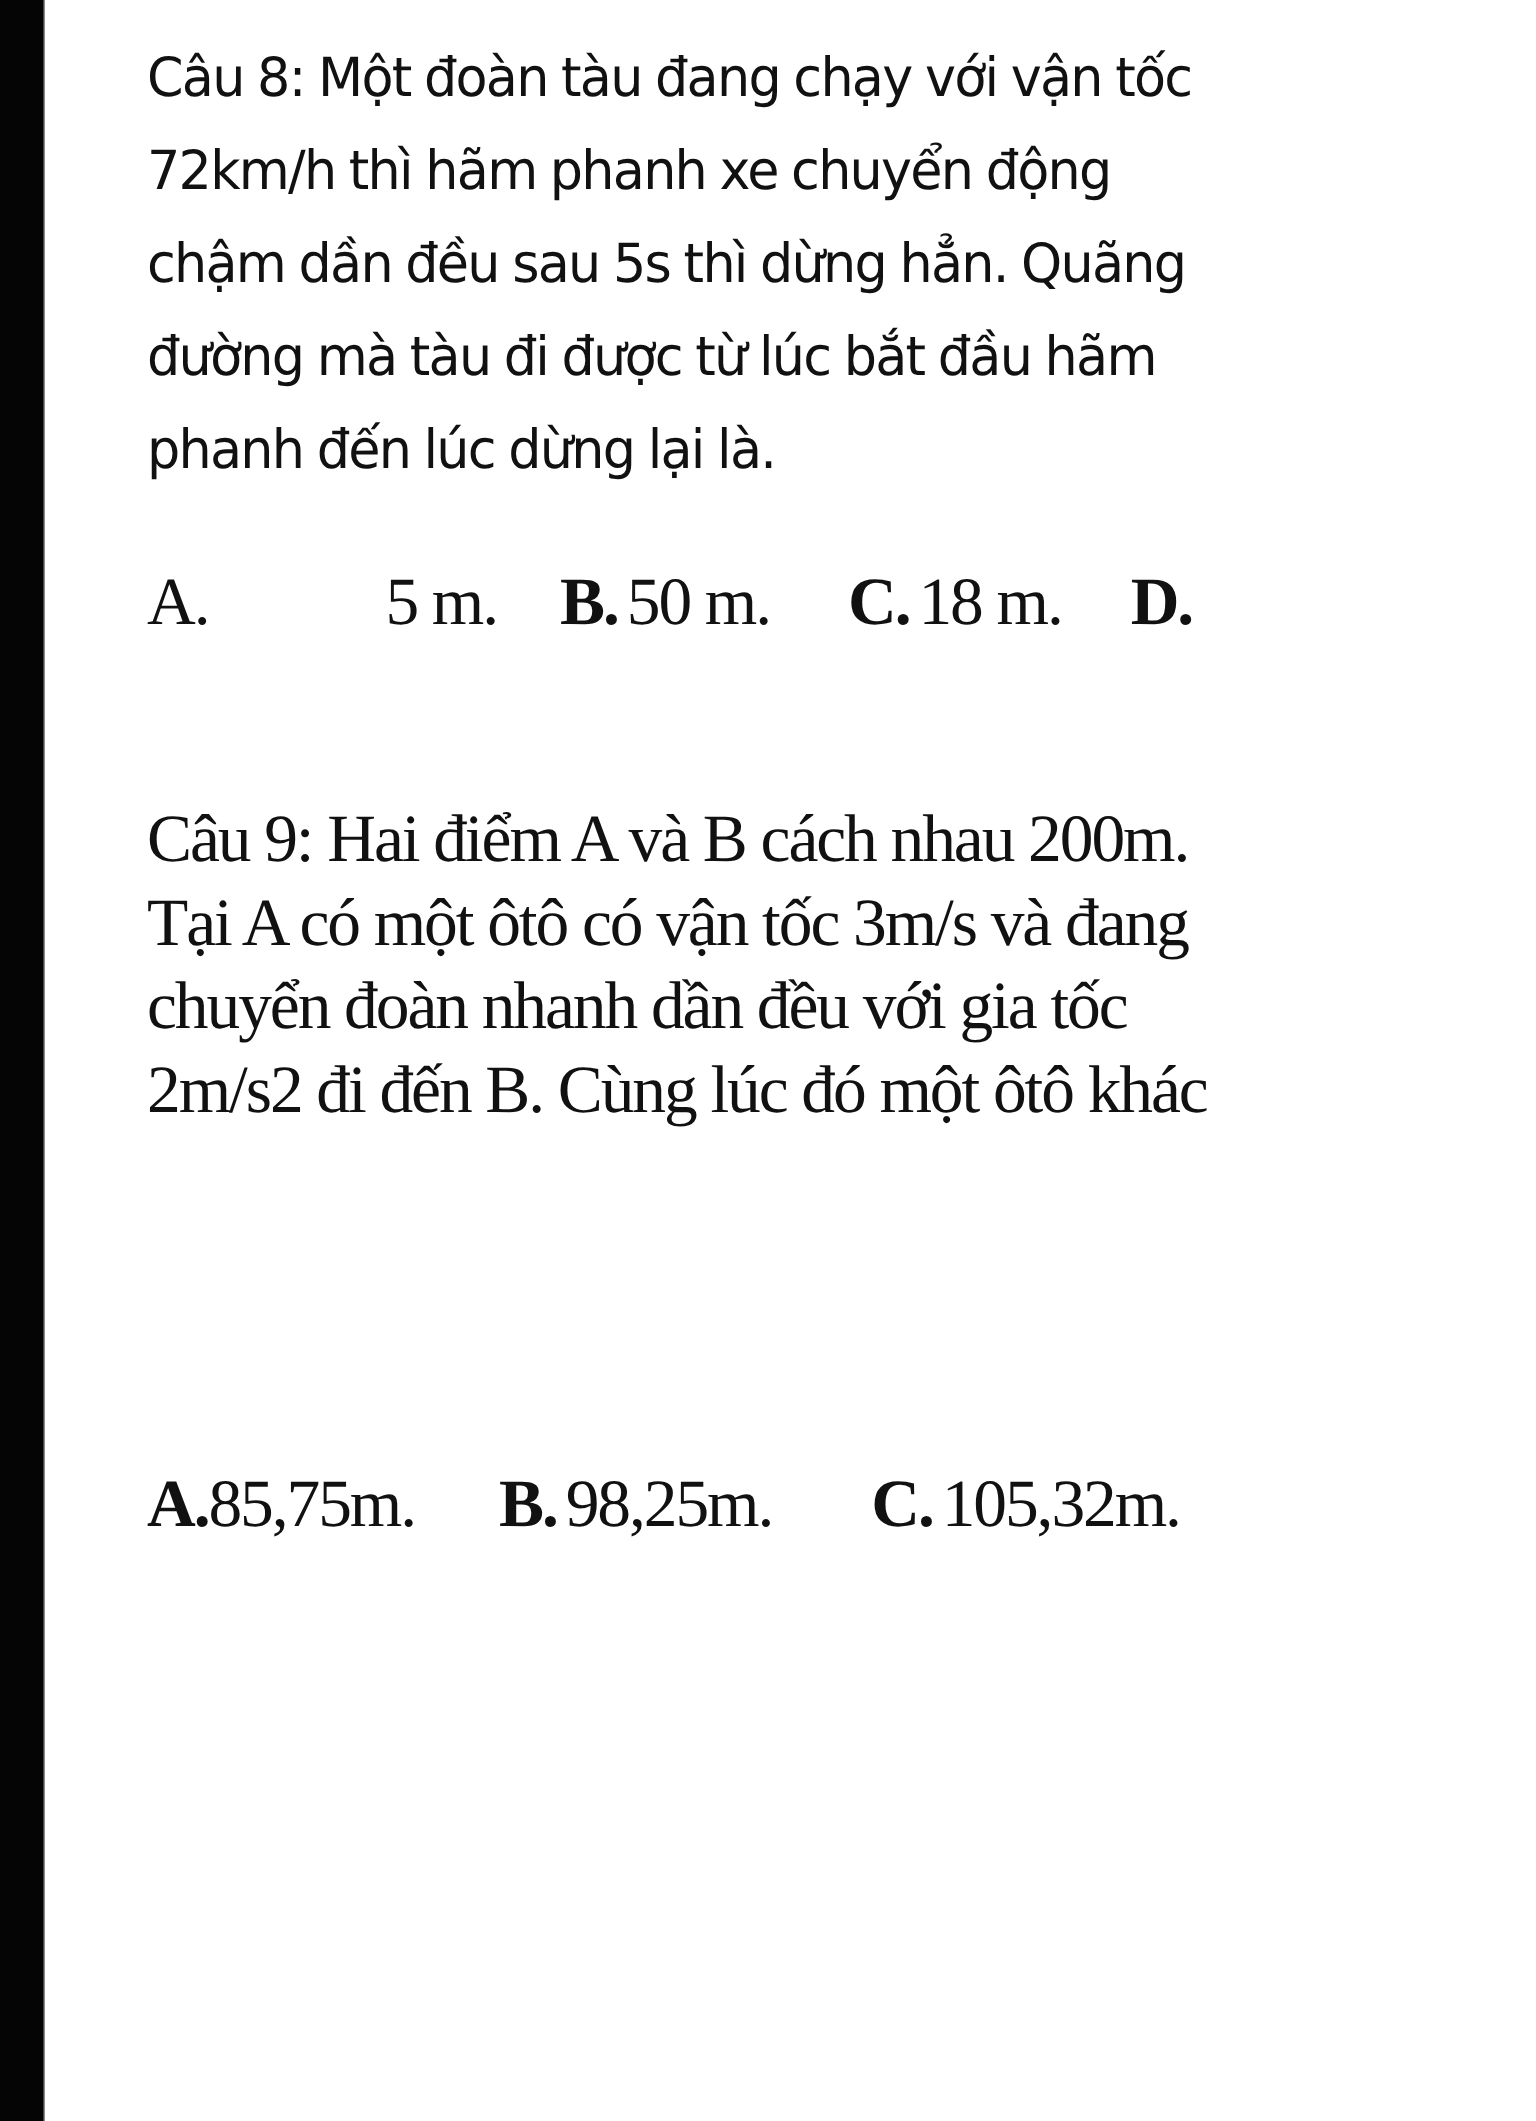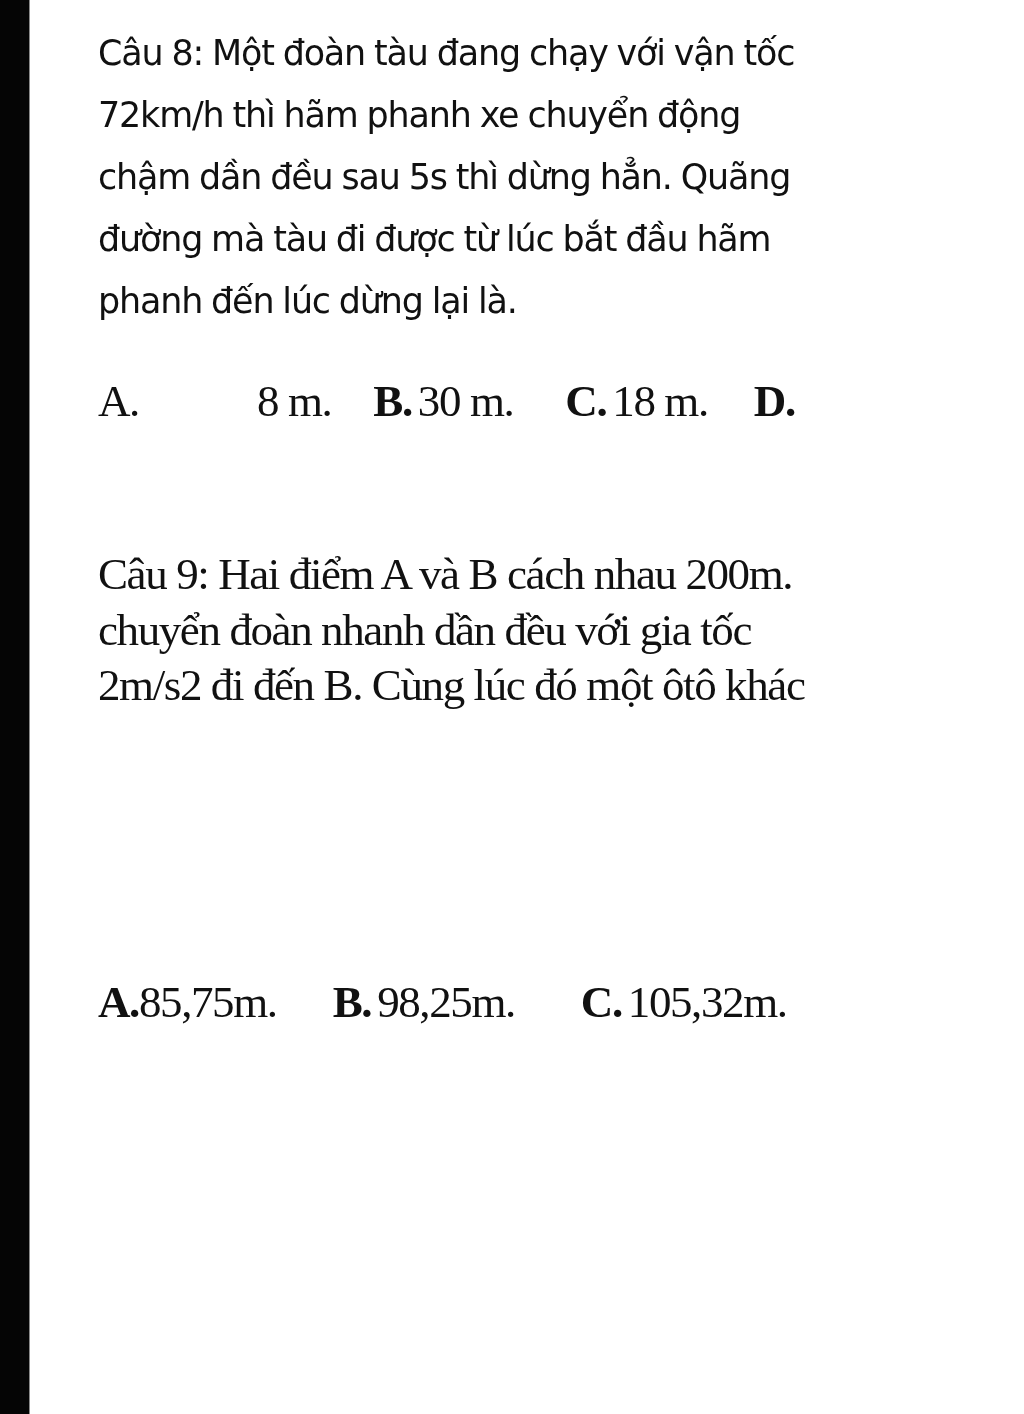--- a/index.html
+++ b/index.html
@@ -51,21 +51,21 @@
     }
     .q8-answers {
       position: absolute;
       top: 374px;
       left: 0;
       line-height: 54px;
     }
     .q8-answers .row { display: block; height: 54px; }
     .q9-text {
       position: absolute;
-      top: 547px;
+      top: 532px;
       left: 0;
       line-height: 55.5px;
     }
     .q9-text .line { display: block; }
     .q9-answers {
       position: absolute;
       top: 975px;
       left: 0;
       line-height: 54px;
     }
@@ -92,33 +92,34 @@
     <span class="line">Câu 8: Một đoàn tàu đang chạy với vận tốc</span>
     <span class="line">72km/h thì hãm phanh xe chuyển động</span>
     <span class="line">chậm dần đều sau 5s thì dừng hẳn. Quãng</span>
     <span class="line">đường mà tàu đi được từ lúc bắt đầu hãm</span>
     <span class="line">phanh đến lúc dừng lại là.</span>
   </div>
 
   <div class="q8-answers serif">
     <span class="row">
       <span class="opt">
-        <span class="opt-label plain">A.</span><span class="gap-a"></span><span>8 m.</span>
+        <span class="opt-label plain">A.</span><span class="gap-a"></span><span>5 m.</span>
       </span><span class="sp1"></span><span class="opt">
-        <span class="opt-label">B.</span><span class="gap-sm"></span><span>30 m.</span>
+        <span class="opt-label">B.</span><span class="gap-sm"></span><span>50 m.</span>
       </span><span class="sp2"></span><span class="opt">
         <span class="opt-label">C.</span><span class="gap-sm"></span><span>18 m.</span>
       </span><span class="sp3"></span><span class="opt">
         <span class="opt-label">D.</span>
       </span>
     </span>
   </div>
 
   <div class="q9-text serif">
     <span class="line">Câu 9: Hai điểm A và B cách nhau 200m.</span>
+    <span class="line">Tại A có một ôtô có vận tốc 3m/s và đang</span>
     <span class="line">chuyển đoàn nhanh dần đều với gia tốc</span>
     <span class="line">2m/s2 đi đến B. Cùng lúc đó một ôtô khác</span>
   </div>
 
   <div class="q9-answers serif">
     <span class="row">
       <span class="opt">
         <span class="opt-label">A.</span><span>85,75m.</span>
       </span><span class="sp4"></span><span class="opt">
         <span class="opt-label">B.</span><span class="gap-sm"></span><span>98,25m.</span>

